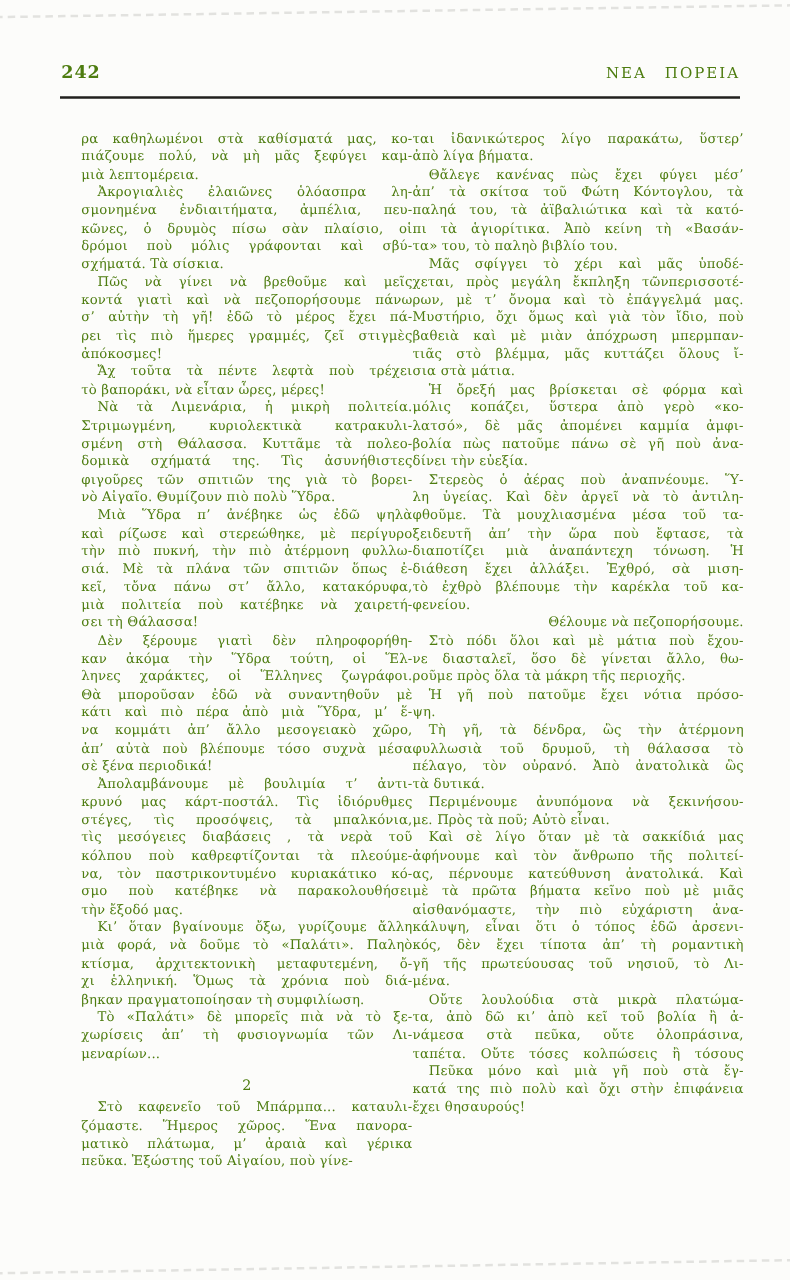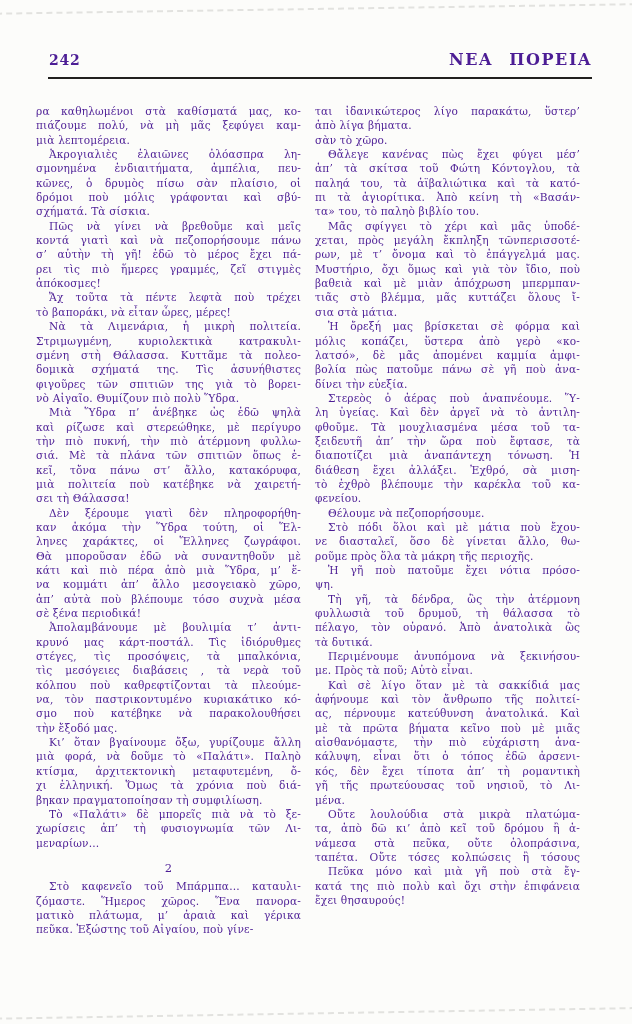--- a/index.html
+++ b/index.html
@@ -1,49 +1,49 @@
 <!DOCTYPE html>
 <html lang="el"><head>
 <meta charset="utf-8">
 <style>
   html,body { margin:0; padding:0; background:#fbfbf9; }
   .page {
     position:relative; width:632px; height:1024px;
     background:#fcfcfa; overflow:hidden;
     font-family:"DejaVu Serif","Liberation Serif",serif;
-    color:#4c1d95;
+    color:#4d7c0f;
   }
   .scan-edge {
     position:absolute; left:-24px; width:720px;
     border-top:2px dashed #e2e2df;
     transform-origin:left center; pointer-events:none;
   }
   .scan-edge.top    { top:13px;   transform:rotate(-0.85deg); }
   .scan-edge.bottom { top:1018px; transform:rotate(-0.95deg); }
 
   .header {
     position:absolute; left:49px; right:40px; top:50px;
     display:flex; justify-content:space-between; align-items:baseline;
   }
   .page-number { font-size:14px; letter-spacing:0.8px; font-weight:600; }
-  .journal-title { font-size:16px; letter-spacing:1.6px; word-spacing:9px; font-weight:700; }
+  .journal-title { font-size:12px; letter-spacing:1.6px; word-spacing:9px; font-weight:400; }
   .header-rule {
     position:absolute; left:48px; right:40px; top:77px;
     border-top:2px solid #21201e;
   }
 
   .columns {
-    position:absolute; left:36px; top:104px; width:544px;
-    display:flex; gap:14px;
+    position:absolute; left:65px; top:104px; width:544px;
+    display:flex; 
   }
   .col { width:265px; font-size:10.6px; line-height:14.35px; letter-spacing:0.15px; }
   .para { margin:0; }
   .line { min-height:14.35px; }
   .just { text-align:justify; text-align-last:justify; }
-  .indent { text-indent:13px; }
+  .indent { text-indent:13px;text-align:right; }
   .section-number {
     text-align:center; font-size:11.5px; margin:11px 0 4px 0;
   }
 </style>
 </head>
 <body>
 
 <div class="page">
   <div class="scan-edge top"></div>
 
@@ -134,21 +134,20 @@
           <div class="line just">ματικὸ πλάτωμα, μ’ ἀραιὰ καὶ γέρικα</div>
           <div class="line">πεῦκα. Ἐξώστης τοῦ Αἰγαίου, ποὺ γίνε-</div>
         </div>
       </div>
     <div class="col">
         <div class="para">
           <div class="line just">ται ἰδανικώτερος λίγο παρακάτω, ὕστερ’</div>
           <div class="line">ἀπὸ λίγα βήματα.</div>
         </div>
         <div class="para">
-          <div class="line">σὰν τὸ χῶρο.</div>
         </div>
         <div class="para">
           <div class="line just indent">Θἄλεγε κανένας πὼς ἔχει φύγει μέσ’</div>
           <div class="line just">ἀπ’ τὰ σκίτσα τοῦ Φώτη Κόντογλου, τὰ</div>
           <div class="line just">παληά του, τὰ ἀϊβαλιώτικα καὶ τὰ κατό-</div>
           <div class="line just">πι τὰ ἁγιορίτικα. Ἀπὸ κείνη τὴ «Βασάν-</div>
           <div class="line">τα» του, τὸ παληὸ βιβλίο του.</div>
         </div>
         <div class="para">
           <div class="line just indent">Μᾶς σφίγγει τὸ χέρι καὶ μᾶς ὑποδέ-</div>
@@ -204,21 +203,21 @@
           <div class="line just">ας, πέρνουμε κατεύθυνση ἀνατολικά. Καὶ</div>
           <div class="line just">μὲ τὰ πρῶτα βήματα κεῖνο ποὺ μὲ μιᾶς</div>
           <div class="line just">αἰσθανόμαστε, τὴν πιὸ εὐχάριστη ἀνα-</div>
           <div class="line just">κάλυψη, εἶναι ὅτι ὁ τόπος ἐδῶ ἀρσενι-</div>
           <div class="line just">κός, δὲν ἔχει τίποτα ἀπ’ τὴ ρομαντικὴ</div>
           <div class="line just">γῆ τῆς πρωτεύουσας τοῦ νησιοῦ, τὸ Λι-</div>
           <div class="line">μένα.</div>
         </div>
         <div class="para">
           <div class="line just indent">Οὔτε λουλούδια στὰ μικρὰ πλατώμα-</div>
-          <div class="line just">τα, ἀπὸ δῶ κι’ ἀπὸ κεῖ τοῦ δρόμου ἢ ἀ-</div>
+          <div class="line just">τα, ἀπὸ δῶ κι’ ἀπὸ κεῖ τοῦ βολία ἢ ἀ-</div>
           <div class="line just">νάμεσα στὰ πεῦκα, οὔτε ὁλοπράσινα,</div>
           <div class="line just">ταπέτα. Οὔτε τόσες κολπώσεις ἢ τόσους</div>
         </div>
         <div class="para">
           <div class="line just indent">Πεῦκα μόνο καὶ μιὰ γῆ ποὺ στὰ ἔγ-</div>
           <div class="line just">κατά της πιὸ πολὺ καὶ ὄχι στὴν ἐπιφάνεια</div>
           <div class="line">ἔχει θησαυρούς!</div>
         </div>
       </div>
   </div>

